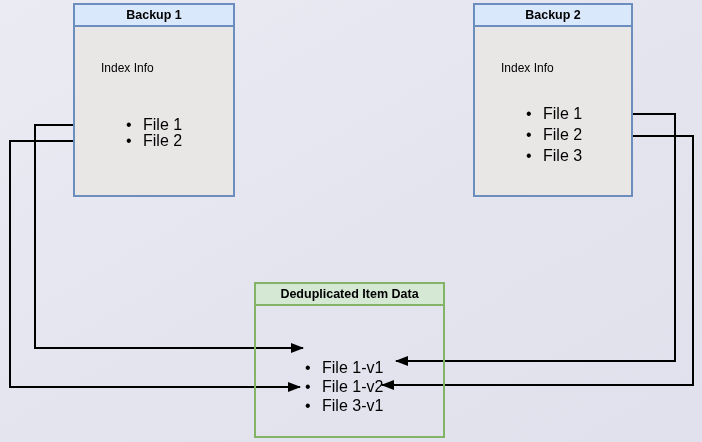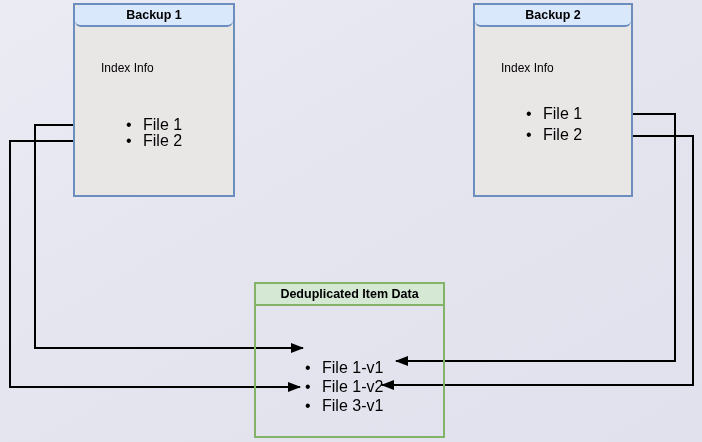--- a/index.html
+++ b/index.html
@@ -13,21 +13,21 @@
     overflow: hidden;
   }
   .box { position: absolute; border: 2px solid; box-sizing: border-box; }
   .box.blue  { border-color: var(--blue-border, #6c8ebf);  background: var(--box-body-fill, #e9e6e6); }
   .box.green { border-color: var(--green-border, #82b366); background: transparent; }
   .box-header {
     height: 20px; line-height: 20px;
     text-align: center; font-weight: bold; font-size: 12.5px;
     border-bottom: 2px solid;
   }
-  .blue  .box-header { background: var(--blue-header-fill, #dae8fc);  border-bottom-color: var(--blue-border, #6c8ebf); border-radius: 6px; }
+  .blue  .box-header { background: var(--blue-header-fill, #dae8fc);  border-bottom-color: var(--blue-border, #6c8ebf); }
   .green .box-header { background: var(--green-header-fill, #d5e8d4); border-bottom-color: var(--green-border, #82b366); }
   .subtitle { position: absolute; left: 26px; top: 56px; font-size: 12px; }
   ul.file-list { position: absolute; margin: 0; padding: 0; list-style: none; font-size: 16px; }
   ul.file-list li { position: relative; padding-left: 25px; white-space: nowrap; }
   ul.file-list li::before { content: "\2022"; position: absolute; left: 8px; }
   #backup1 { left: 73px;  top: 3px;   width: 162px; height: 194px; }
   #backup2 { left: 473px; top: 3px;   width: 160px; height: 194px; }
   #dedup   { left: 254px; top: 282px; width: 191px; height: 156px; }
   #backup1 ul.file-list { left: 43px; top: 112px; line-height: 16px; }
   #backup2 ul.file-list { left: 43px; top: 98px;  line-height: 21px; }
@@ -64,20 +64,21 @@
   </div>
 
   <div class="box blue" id="backup2">
     <div class="box-header">
       <span>Backup 2</span>
     </div>
     <div class="subtitle">Index Info</div>
     <ul class="file-list">
         <li>File 1</li>
         <li>File 2</li>
+        <li>File 3</li>
       </ul>
   </div>
 
   <div class="box green" id="dedup">
     <div class="box-header">
       <span>Deduplicated Item Data</span>
     </div>
     <ul class="file-list">
         <li>File 1-v1</li>
         <li>File 1-v2</li>

